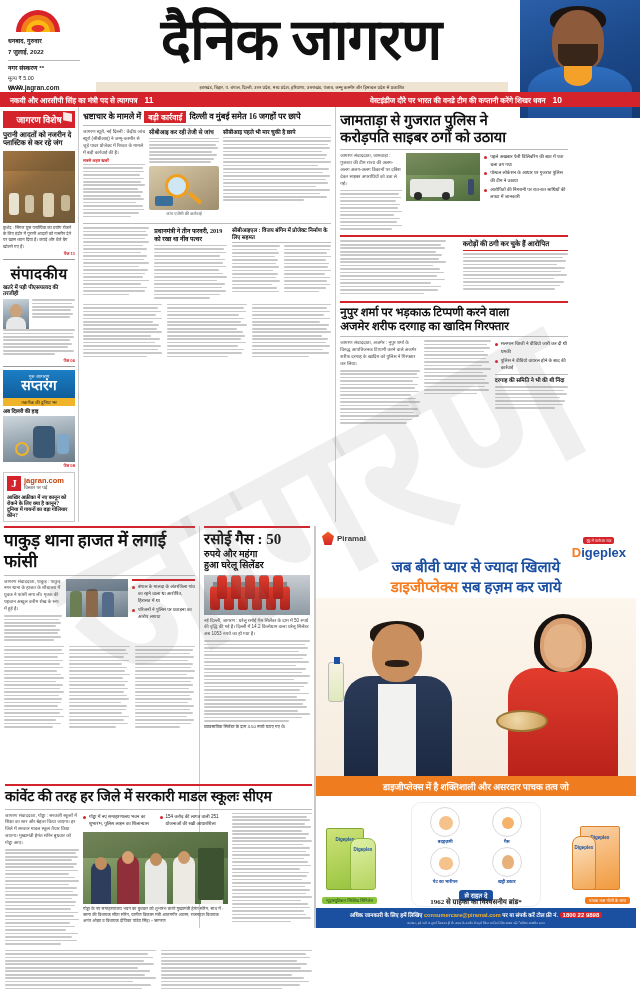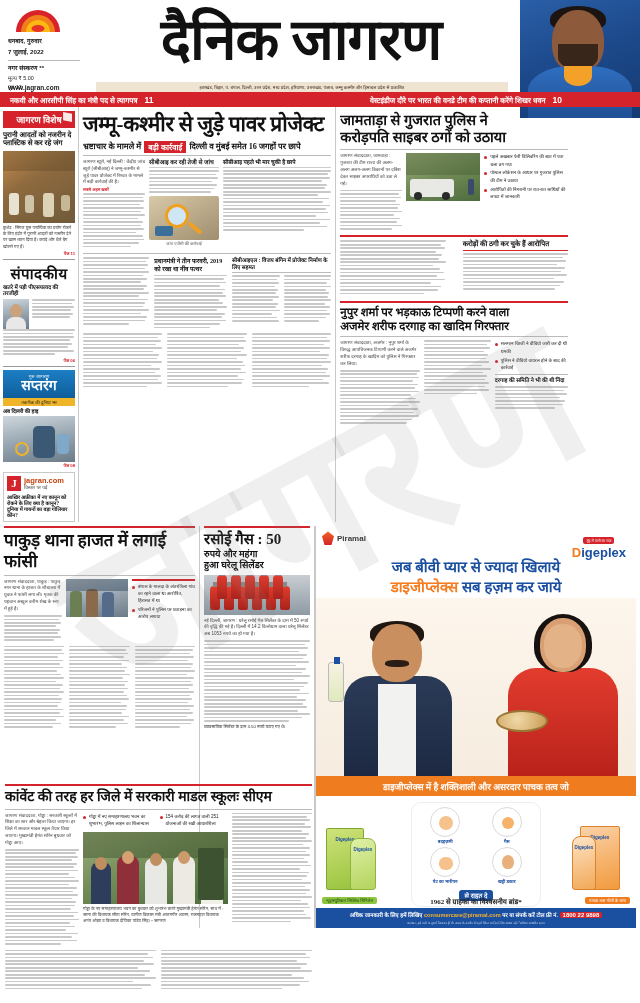--- a/index.html
+++ b/index.html
@@ -440,21 +440,20 @@
             <div class="jg-url">jagran.com</div>
             <div class="jg-sub">विस्तार पर पढ़ें</div>
           </div>
         </div>
         <div class="hl" style="font-size:5.2px;margin-top:3px">आखिर अफ्रीका में नए कानून को रोकने के लिए क्या है कानून? दुनिया में गायनों का बड़ा गोलियार कौन?</div>
       </div>
     </div>
 
     <div class="col-mid">
 
-      <div class="hl" style="font-size:21px;margin-top:5px;letter-spacing:-.3px">जम्मू-कश्मीर से जुड़े पावर प्रोजेक्ट</div>
 
       <div style="display:flex;align-items:center;gap:3px;margin:4px 0 2px;flex-wrap:nowrap">
         <span class="hl" style="font-size:8.2px">भ्रष्टाचार के मामले में</span>
         <span class="kicker" style="font-size:7.8px;padding:1px 4px">बड़ी कार्रवाई</span>
         <span class="hl" style="font-size:8.2px">दिल्ली व मुंबई समेत 16 जगहों पर छापे</span>
       </div>
       <div style="border-top:1px solid #bbb;margin-bottom:3px"></div>
 
       <div style="display:flex;gap:4px">
         <div style="width:62px;flex:none">

